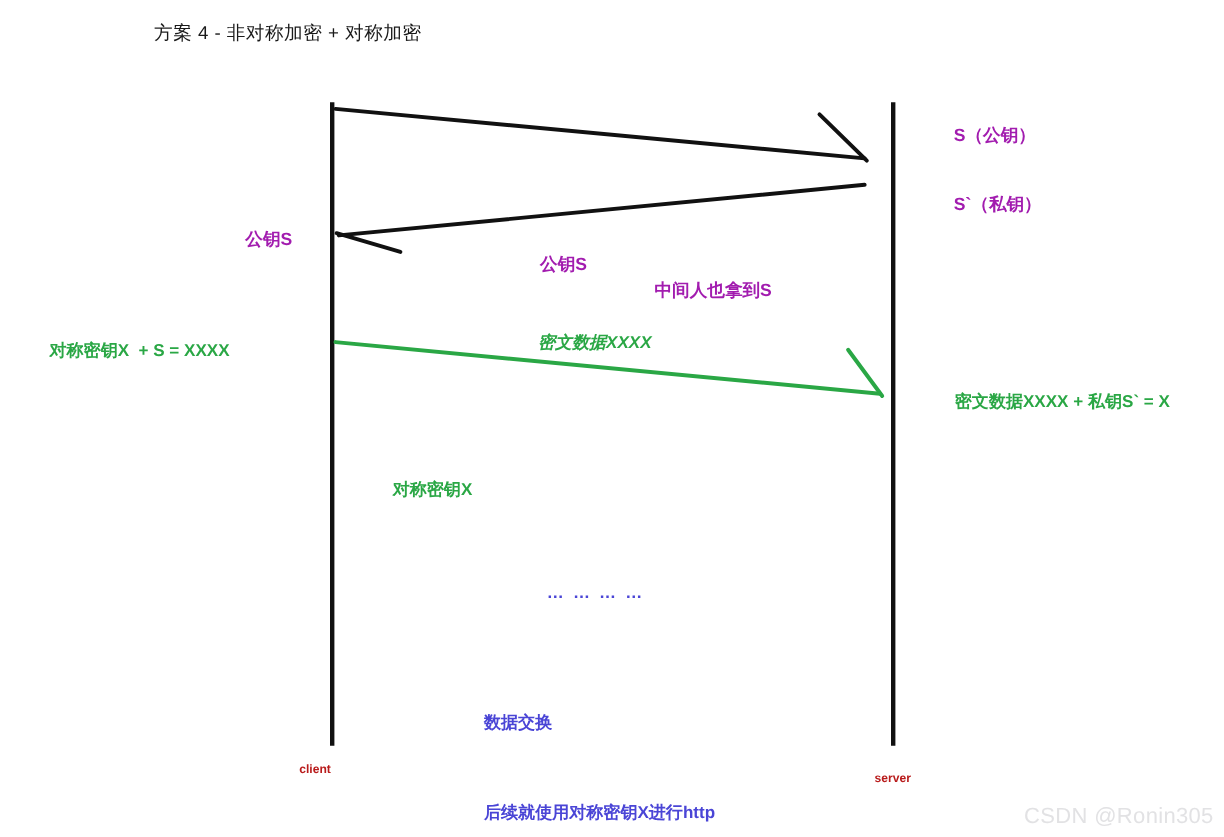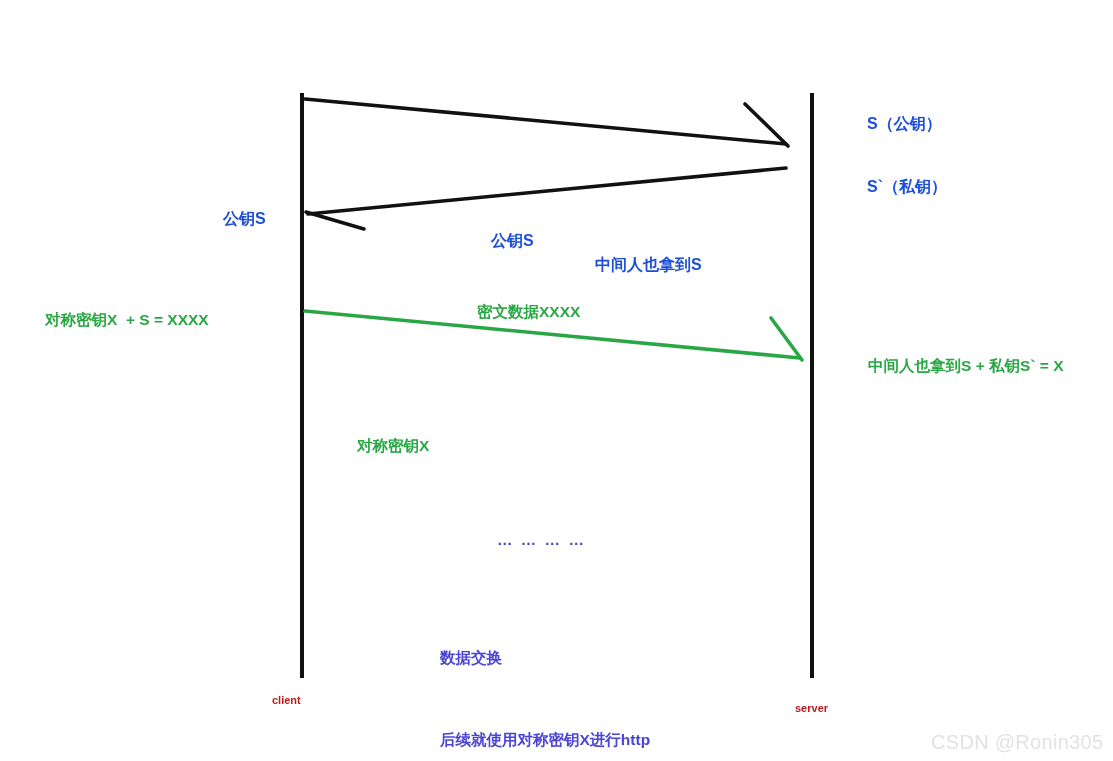--- a/index.html
+++ b/index.html
@@ -35,21 +35,21 @@
   .title {
     left: 140px;
     top: 17px;
     font-size: 17px;
     color: #1a1a1a;
     font-weight: 400;
     letter-spacing: 0.4px;
   }
   
   .blk {
-    color: #1d4ed8;
+    color: #a21caf;
     font-weight: bold;
     font-size: 16px;
   }
   .lbl-s-pub   { left: 867px; top: 112px; }
   .lbl-s-priv  { left: 867px; top: 175px; text-align: right; }
   .lbl-pub-left{ left: 223px; top: 207px; }
   .lbl-pub-mid { left: 491px; top: 229px; }
   .lbl-mitm    { left: 595px; top: 253px; }
   
   .endpoint {
@@ -60,21 +60,21 @@
   .lbl-client { left: 272px; top: 692px; }
   .lbl-server { left: 795px; top: 700px; text-align: right; }
   
   .grn {
     color: #2aa745;
     font-weight: bold;
     font-size: 15.5px;
     margin-left: 23px;
   }
   .lbl-symkey   { left: 22px;  top: 308px; }
-  .lbl-cipher   { left: 454px; top: 300px; }
+  .lbl-cipher   { left: 466px; top: 300px; font-style: italic; }
   .lbl-decrypt  { left: 845px; top: 354px; }
   .lbl-mitm-fail{ left: 334px; top: 378px; line-height: 1.75; }
   
   .blu {
     color: #4a45d6;
     font-weight: bold;
     font-size: 15.5px;
   }
   .lbl-dots { left: 497px; top: 528px; letter-spacing: 2px; }
   .lbl-http { left: 440px; top: 590px; line-height: 1.75; }
@@ -102,30 +102,31 @@
     <line x1="305" y1="99" x2="786" y2="144" stroke="#111111" stroke-width="3.6" stroke-linecap="round"></line>
     <line x1="745" y1="104" x2="788" y2="146" stroke="#111111" stroke-width="3.6" stroke-linecap="round"></line>
 
     <line x1="786" y1="168" x2="308" y2="214" stroke="#111111" stroke-width="3.6" stroke-linecap="round"></line>
     <line x1="306" y1="212" x2="364" y2="229" stroke="#111111" stroke-width="3.6" stroke-linecap="round"></line>
 
     <line x1="305" y1="311" x2="800" y2="358" stroke="#2aa745" stroke-width="3.6" stroke-linecap="round"></line>
     <line x1="771" y1="318" x2="802" y2="360" stroke="#2aa745" stroke-width="3.6" stroke-linecap="round"></line>
   </svg>
 
+  <div class="lbl title">方案 4 - 非对称加密 + 对称加密</div>
 
   <div class="lbl blk lbl-s-pub">S（公钥）</div>
   <div class="lbl blk lbl-s-priv">S`（私钥）</div>
   <div class="lbl blk lbl-pub-left">公钥S</div>
   <div class="lbl blk lbl-pub-mid">公钥S</div>
   <div class="lbl blk lbl-mitm">中间人也拿到S</div>
 
   <div class="lbl grn lbl-symkey">对称密钥X  + S = XXXX</div>
   <div class="lbl grn lbl-cipher">密文数据XXXX</div>
-  <div class="lbl grn lbl-decrypt">中间人也拿到S + 私钥S` = X</div>
+  <div class="lbl grn lbl-decrypt">密文数据XXXX + 私钥S` = X</div>
   <div class="lbl grn lbl-mitm-fail">
     <div>对称密钥X</div>
   </div>
 
   <div class="lbl blu lbl-dots">… … … …</div>
   <div class="lbl blu lbl-http">
     <div>数据交换</div>
     <div>后续就使用对称密钥X进行http</div>
   </div>
 

